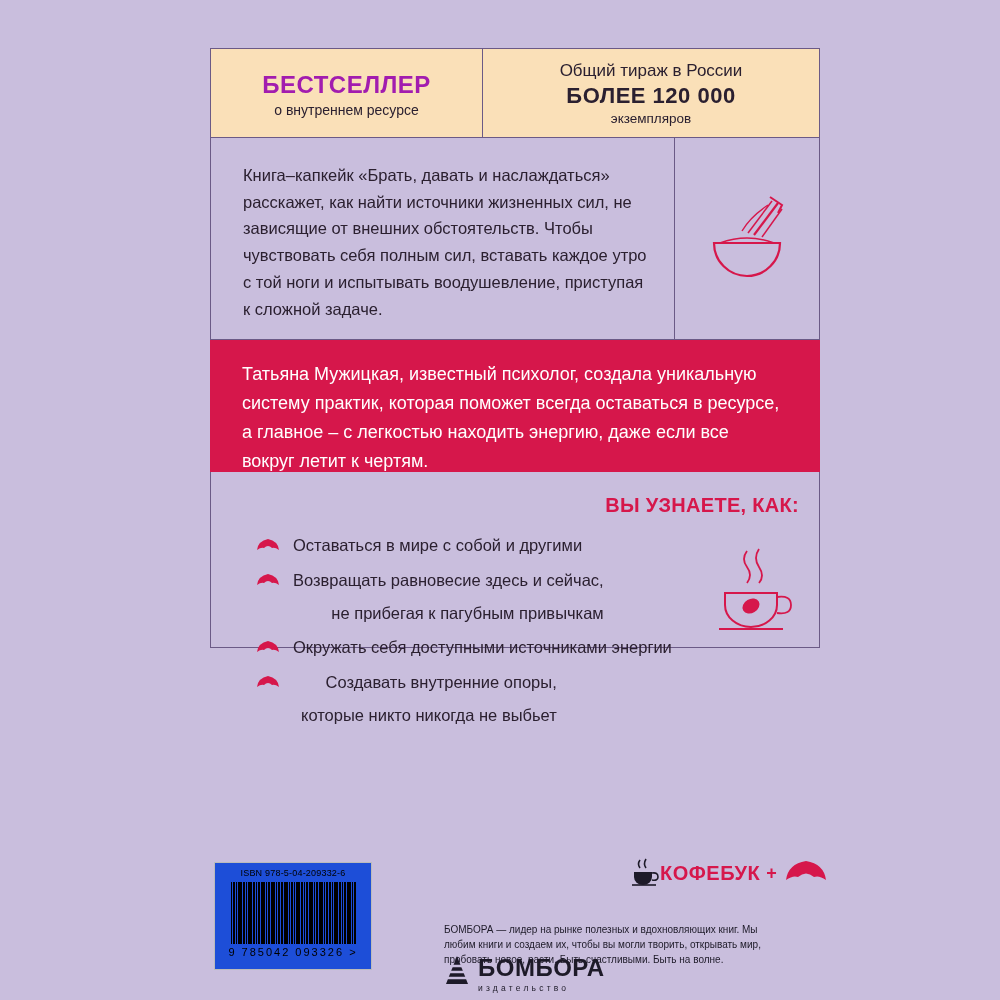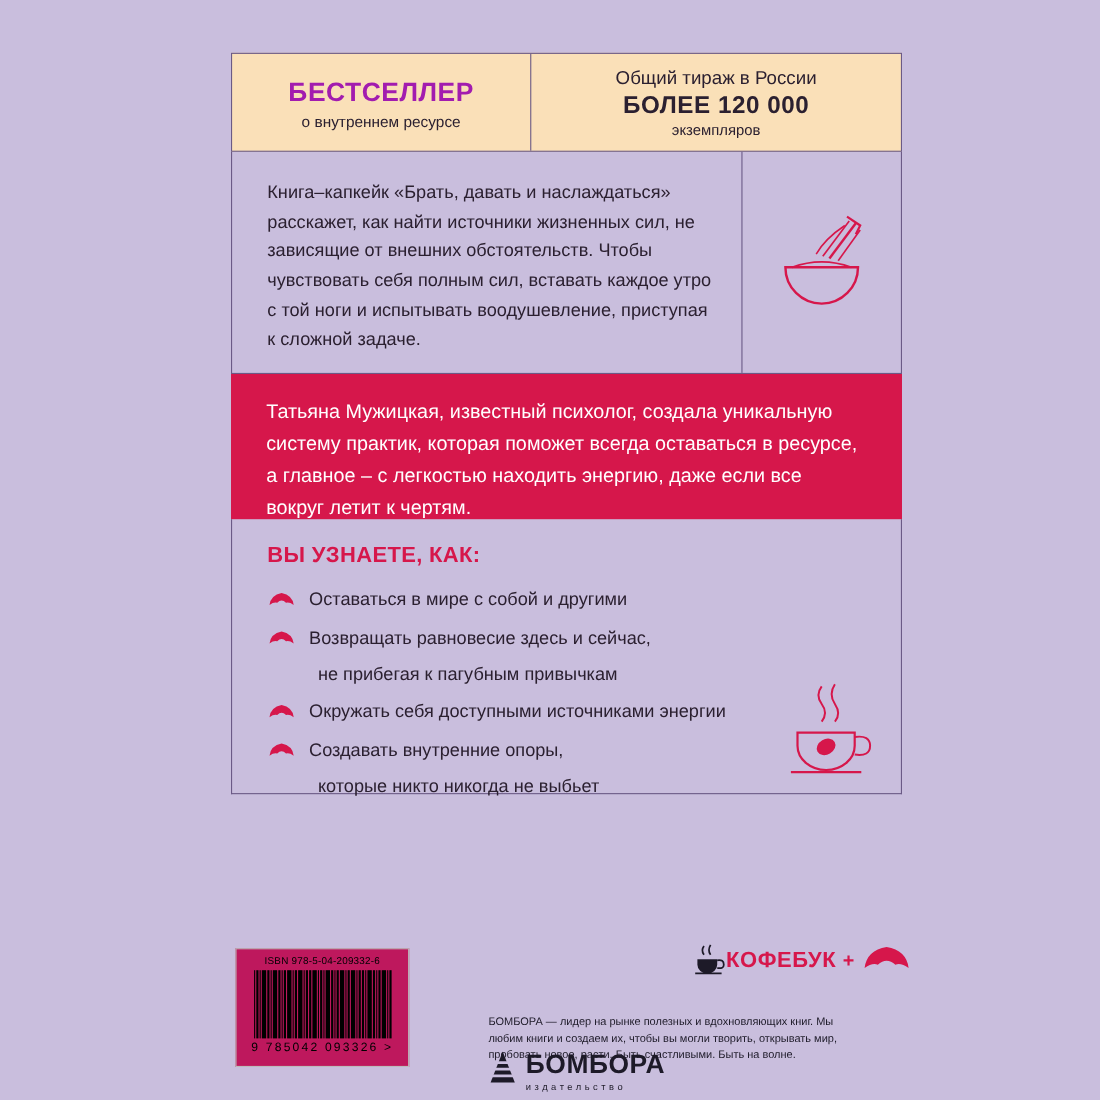--- a/index.html
+++ b/index.html
@@ -116,25 +116,26 @@
     color: #ffffff;
     font-size: 18px;
     line-height: 1.62;
   }
   
   .list-block {
     position: absolute;
     left: 210px;
     top: 472px;
     width: 610px;
-    height: 250px;
+    height: 176px;
     border: 1px solid #6b5a86;
     border-top: none;
     box-sizing: border-box;
-    padding: 22px 20px 0 32px;
+    padding: 22px 20px 0 44px;
+    text-align: right;
   }
   .list-title {
     color: #d6174b;
     font-size: 20px;
     font-weight: bold;
     letter-spacing: 0.3px;
     margin-bottom: 16px;
   }
   .list-item {
     display: flex;
@@ -178,21 +179,21 @@
     color: #2b2030;
     clip-path: polygon(0 4px, 25% 0, 55% 5px, 100% 0, 100% 96%, 60% 100%, 30% 95%, 0 100%);
   }
   
   .barcode-box {
     position: absolute;
     left: 214px;
     top: 862px;
     width: 158px;
     height: 108px;
-    background: #be185d;
+    background: #1d4ed8;
     border: 1px solid #bbb;
     box-sizing: border-box;
     padding: 5px 6px 0 6px;
   }
   .isbn {
     font-size: 9px;
     color: #000;
     text-align: center;
     letter-spacing: 0.2px;
   }

